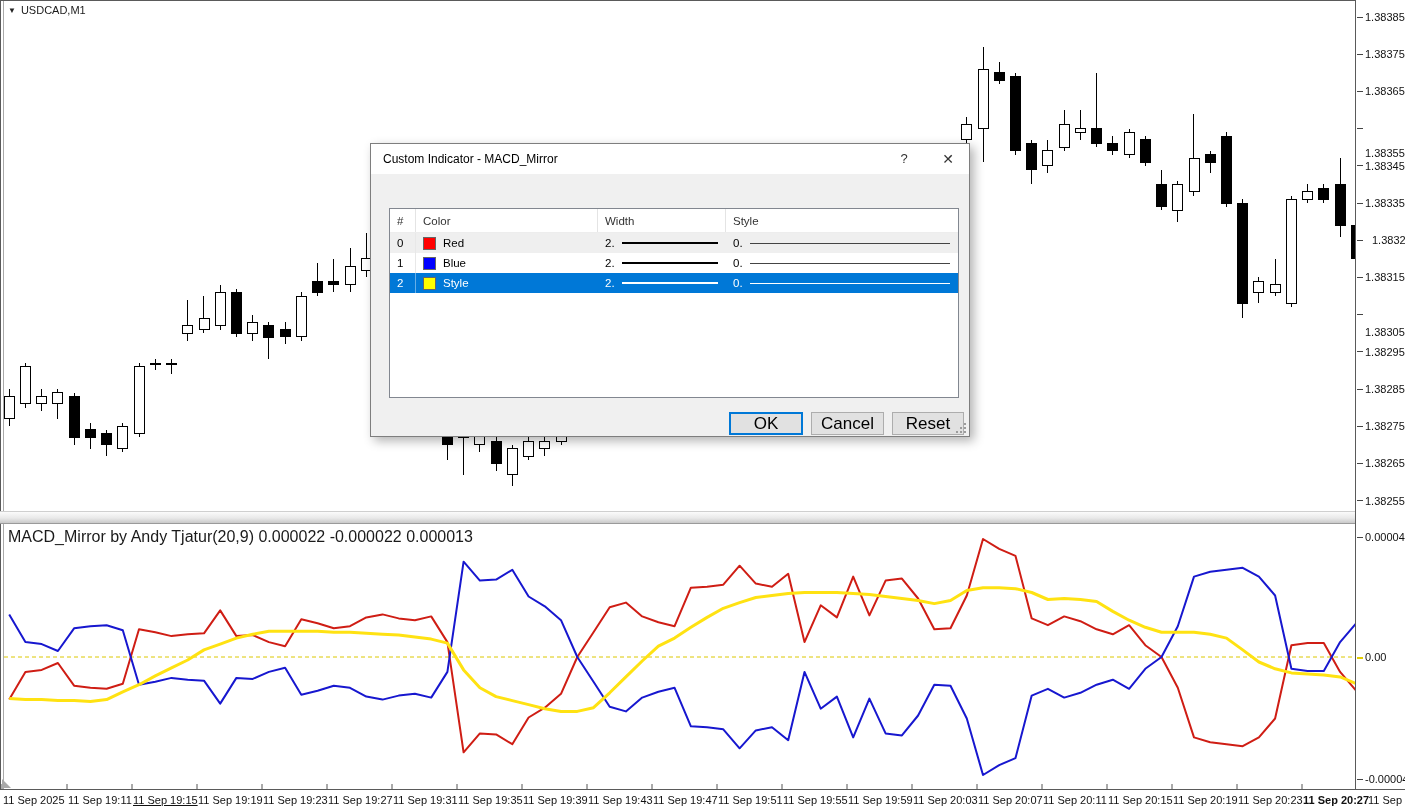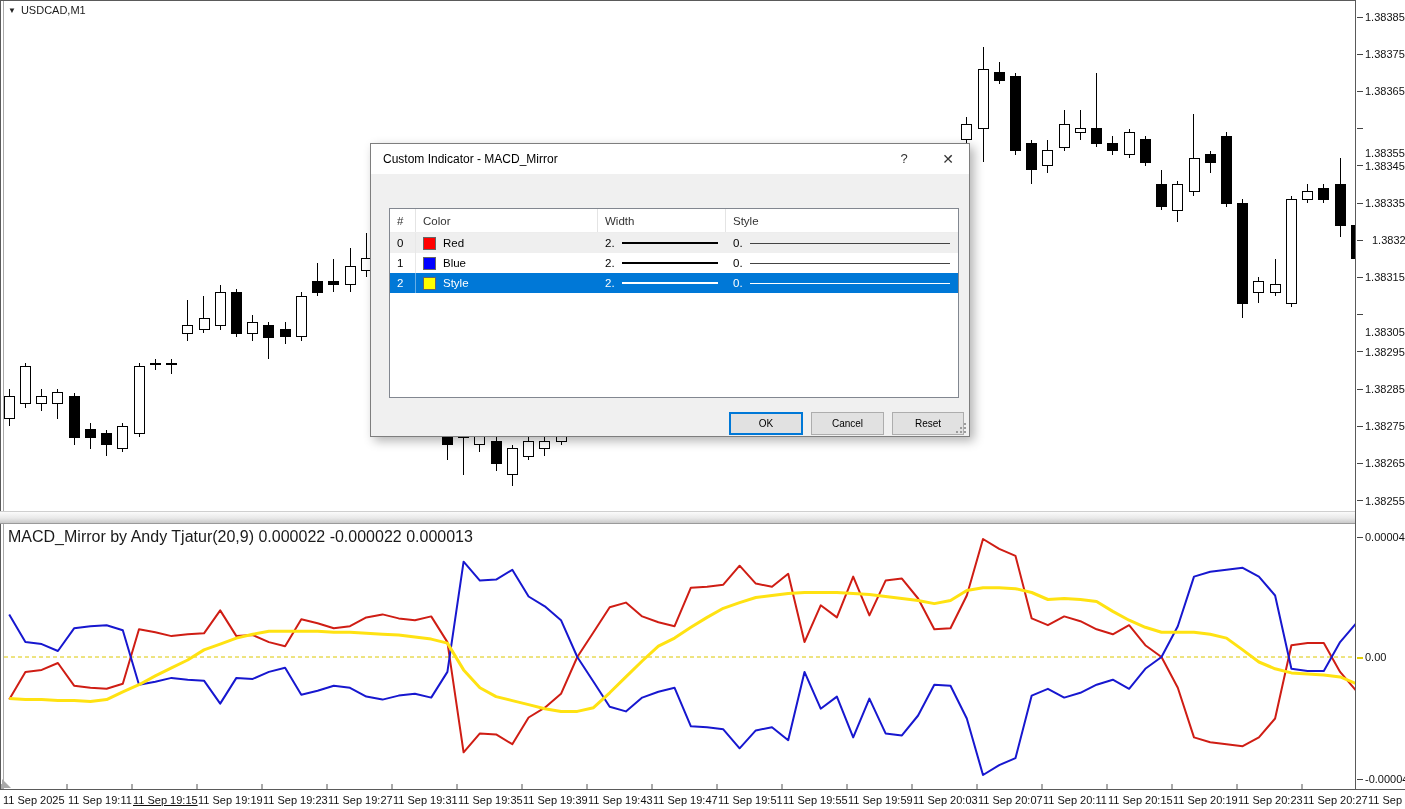--- a/index.html
+++ b/index.html
@@ -59,21 +59,21 @@
   .c-style { flex:1; }
   .row-gray { background:#efefef; }
   .row-white { background:#fff; }
   .row-sel { background:#0078d7; color:#fff; }
   .row-sel .c-num { border-right-color:rgba(255,255,255,0.4); }
   .swatch { width:13px; height:13px; border:1px solid #666; margin-right:7px; flex:none; }
   .wline { flex:1; height:2px; background:#000; margin:0 8px 0 7px; }
   .sline { flex:1; height:1px; background:#444; margin:0 8px 0 7px; }
   .row-sel .wline, .row-sel .sline { background:#fff; }
 
-  .btn { position:absolute; top:268px; height:23px; background:#e1e1e1; border:1px solid #adadad; font-family:"Liberation Sans",sans-serif; font-size:10px; color:#000; cursor:default; }
+  .btn { position:absolute; top:268px; height:23px; background:#e1e1e1; border:1px solid #adadad; font-family:"Liberation Sans",sans-serif; font-size:17px; color:#000; cursor:default; }
   .btn.default { border:1px solid #0078d7; box-shadow:inset 0 0 0 1px #0078d7; background:#e5f1fb00; background:#e1e1e1; }
   #btn-ok { left:358px; width:74px; }
   #btn-cancel { left:440px; width:73px; }
   #btn-reset { left:521px; width:72px; }
   .dlg-grip { position:absolute; right:3px; bottom:3px; width:10px; height:10px; }
   .dlg-grip i { position:absolute; width:2px; height:2px; background:#9c9c9c; }
 
   
   .panel-grip { left:2px; top:779px; width:0; height:0; border-left:9px solid #a9a9a9; border-top:9px solid transparent; }
 </style>
@@ -514,21 +514,21 @@
       <span class="tlabel" style="left: 653px;">11 Sep 19:47</span>
       <span class="tlabel" style="left: 718px;">11 Sep 19:51</span>
       <span class="tlabel" style="left: 783px;">11 Sep 19:55</span>
       <span class="tlabel" style="left: 848px;">11 Sep 19:59</span>
       <span class="tlabel" style="left: 913px;">11 Sep 20:03</span>
       <span class="tlabel" style="left: 978px;">11 Sep 20:07</span>
       <span class="tlabel" style="left: 1043px;">11 Sep 20:11</span>
       <span class="tlabel" style="left: 1108px;">11 Sep 20:15</span>
       <span class="tlabel" style="left: 1173px;">11 Sep 20:19</span>
       <span class="tlabel" style="left: 1238px;">11 Sep 20:23</span>
-      <span class="tlabel" style="left: 1303px;">11 Sep 20:27</span>
+      <span class="tlabel" style="left: 1303px; font-weight: bold;">11 Sep 20:27</span>
       <span class="tlabel" style="left: 1368px;">11 Sep 20:31</span>
     </div>
 
   <div class="abs dialog">
     <div class="dlg-titlebar">
       <span class="dlg-title">Custom Indicator - MACD_Mirror</span>
       <span class="dlg-help">?</span>
       <span class="dlg-close">✕</span>
     </div>
 

